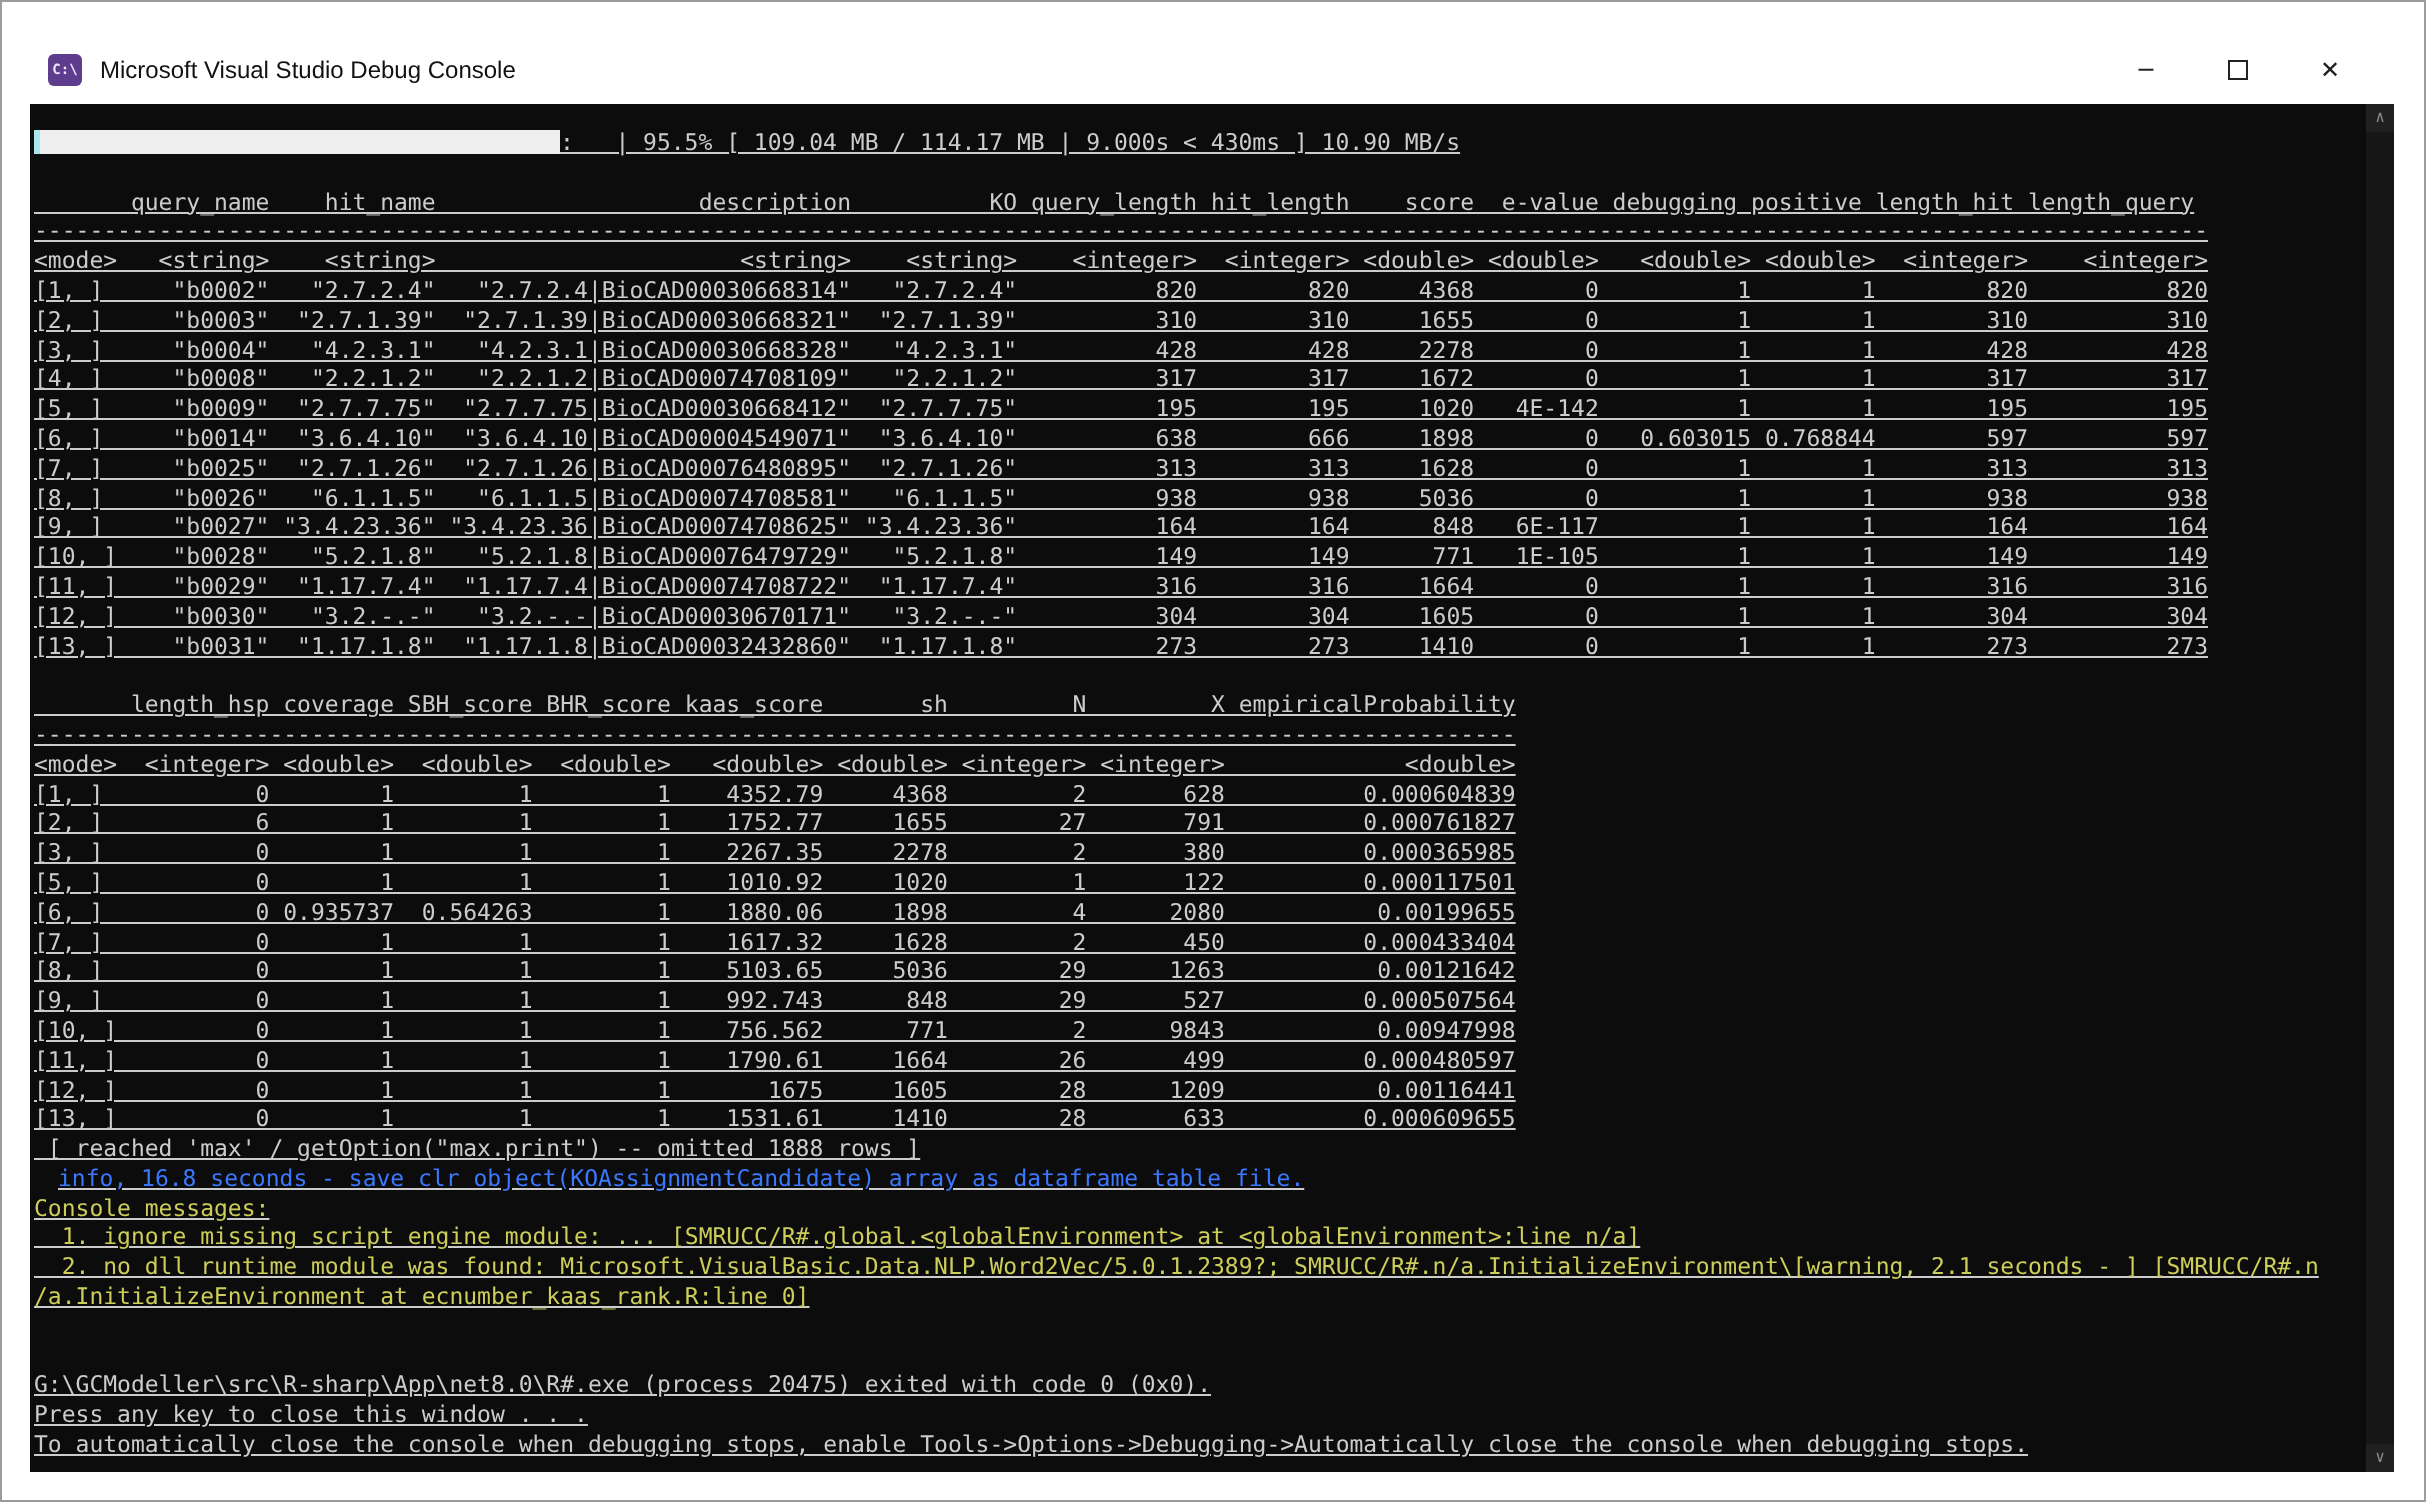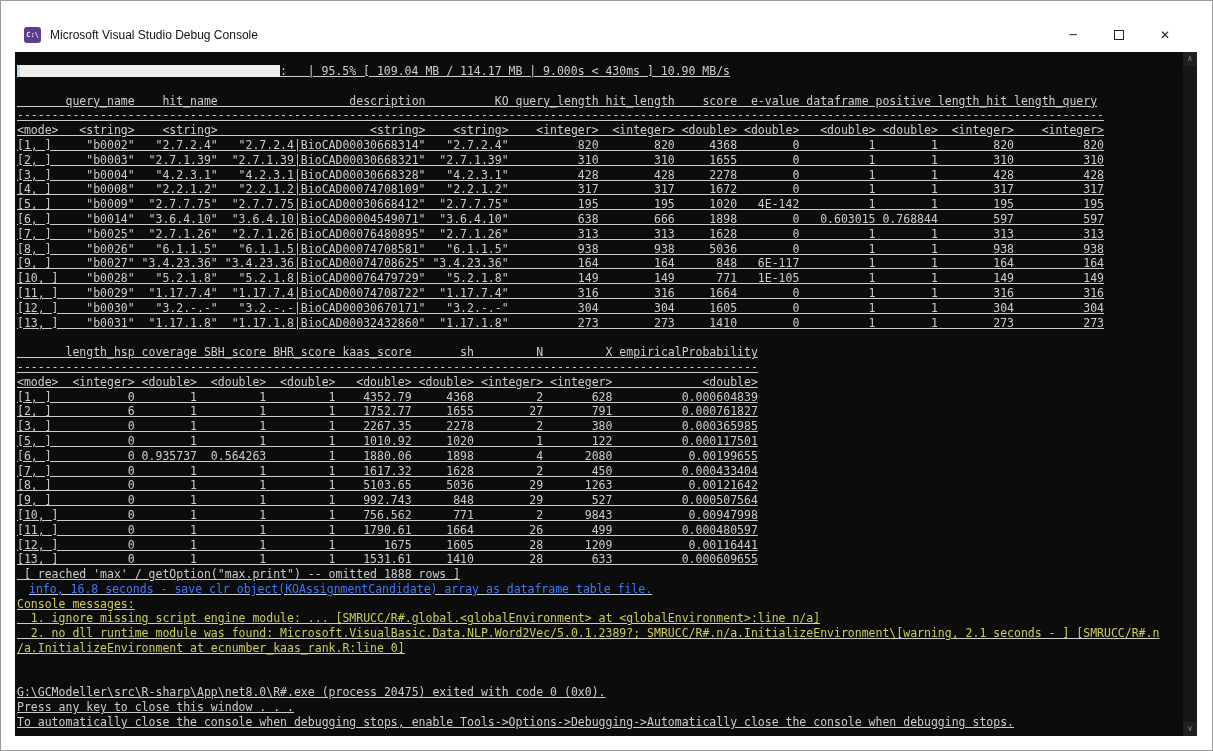--- a/index.html
+++ b/index.html
@@ -102,21 +102,21 @@
       <div class="ctrl-btn">✕</div>
     </div>
   </div>
 
   <div class="console">
     <div class="status-line ln">
       <span class="progress-fill"></span><span class="status-text">:   | 95.5% [ 109.04 MB / 114.17 MB | 9.000s &lt; 430ms ] 10.90 MB/s</span>
     </div>
     <div id="console-lines">
         <div class="ln"></div>
-        <div class="ln">       query_name    hit_name                   description          KO query_length hit_length    score  e-value dataframe positive length_hit length_query</div>
+        <div class="ln">       query_name    hit_name                   description          KO query_length hit_length    score  e-value debugging positive length_hit length_query</div>
         <div class="ln">-------------------------------------------------------------------------------------------------------------------------------------------------------------</div>
         <div class="ln">&lt;mode&gt;   &lt;string&gt;    &lt;string&gt;                      &lt;string&gt;    &lt;string&gt;    &lt;integer&gt;  &lt;integer&gt; &lt;double&gt; &lt;double&gt;   &lt;double&gt; &lt;double&gt;  &lt;integer&gt;    &lt;integer&gt;</div>
         <div class="ln">[1, ]     "b0002"   "2.7.2.4"   "2.7.2.4|BioCAD00030668314"   "2.7.2.4"          820        820     4368        0          1        1        820          820</div>
         <div class="ln">[2, ]     "b0003"  "2.7.1.39"  "2.7.1.39|BioCAD00030668321"  "2.7.1.39"          310        310     1655        0          1        1        310          310</div>
         <div class="ln">[3, ]     "b0004"   "4.2.3.1"   "4.2.3.1|BioCAD00030668328"   "4.2.3.1"          428        428     2278        0          1        1        428          428</div>
         <div class="ln">[4, ]     "b0008"   "2.2.1.2"   "2.2.1.2|BioCAD00074708109"   "2.2.1.2"          317        317     1672        0          1        1        317          317</div>
         <div class="ln">[5, ]     "b0009"  "2.7.7.75"  "2.7.7.75|BioCAD00030668412"  "2.7.7.75"          195        195     1020   4E-142          1        1        195          195</div>
         <div class="ln">[6, ]     "b0014"  "3.6.4.10"  "3.6.4.10|BioCAD00004549071"  "3.6.4.10"          638        666     1898        0   0.603015 0.768844        597          597</div>
         <div class="ln">[7, ]     "b0025"  "2.7.1.26"  "2.7.1.26|BioCAD00076480895"  "2.7.1.26"          313        313     1628        0          1        1        313          313</div>
         <div class="ln">[8, ]     "b0026"   "6.1.1.5"   "6.1.1.5|BioCAD00074708581"   "6.1.1.5"          938        938     5036        0          1        1        938          938</div>

